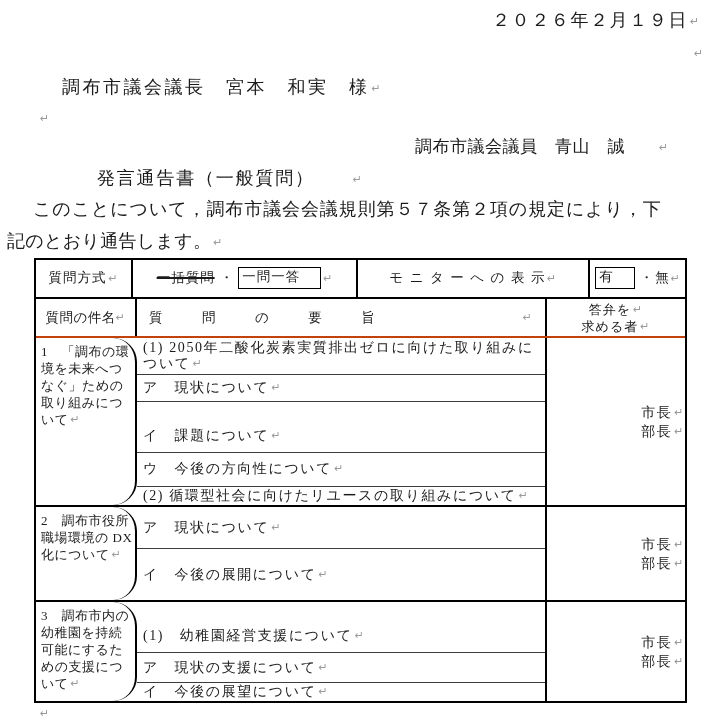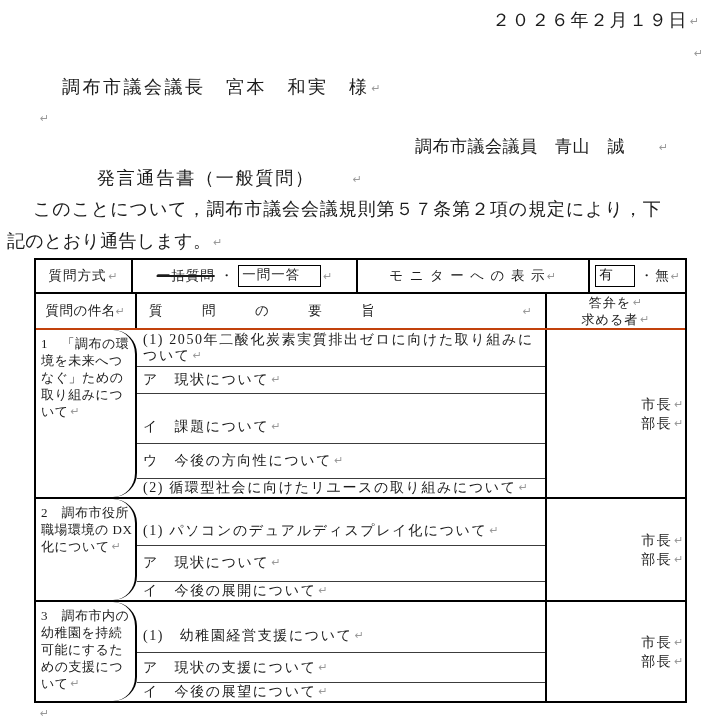--- a/index.html
+++ b/index.html
@@ -140,23 +140,20 @@
       </div>
       <div class="ans">
         <div><span>市長</span><span class="cr">↵</span></div>
         <div><span>部長</span><span class="cr">↵</span></div>
       </div>
     </div>
 
     <div class="trow mrow r2">
       <div class="subj"><span>2　調布市役所職場環境の DX 化について</span><span class="cr">↵</span></div>
       <div class="pts">
-        <div class="pt h33">
-            <span><span>(1) パソコンのデュアルディスプレイ化について</span><span class="cr">↵</span></span>
-          </div>
         <div class="pt h42">
             <span><span>ア　現状について</span><span class="cr">↵</span></span>
           </div>
         <div class="pt">
             <span><span>イ　今後の展開について</span><span class="cr">↵</span></span>
           </div>
       </div>
       <div class="ans">
         <div><span>市長</span><span class="cr">↵</span></div>
         <div><span>部長</span><span class="cr">↵</span></div>

